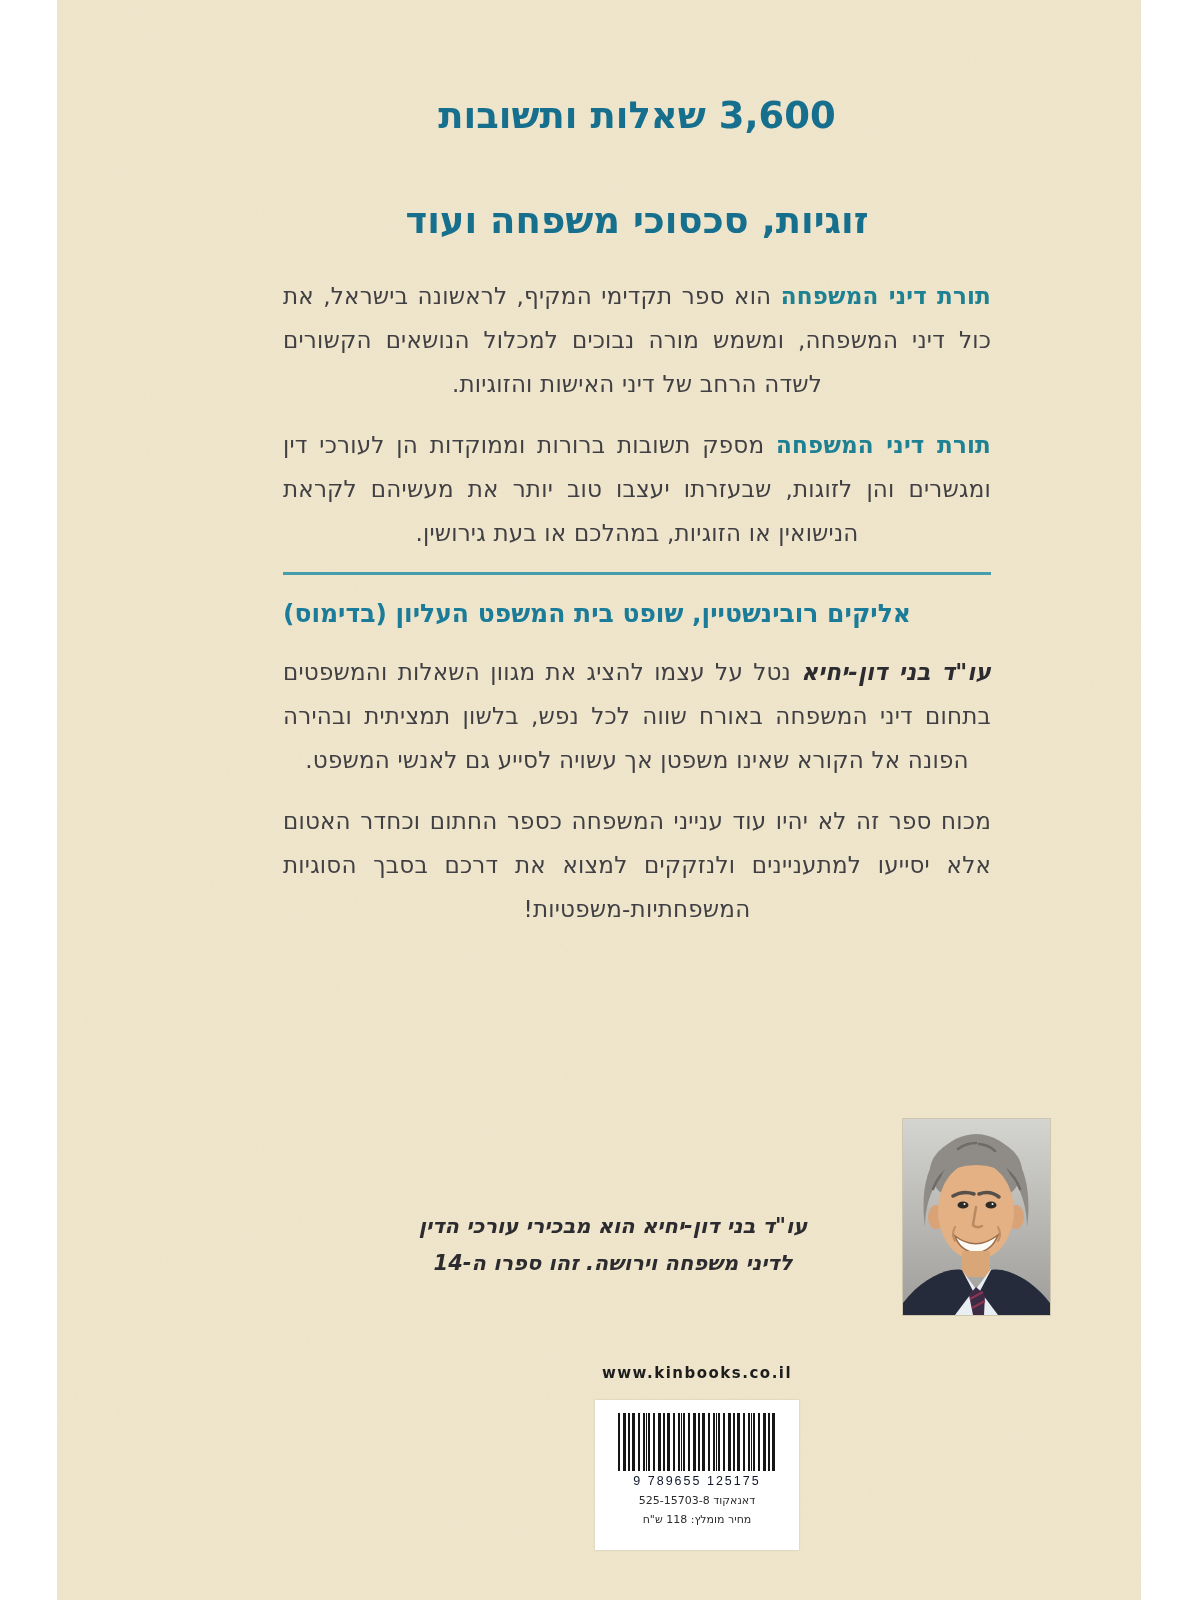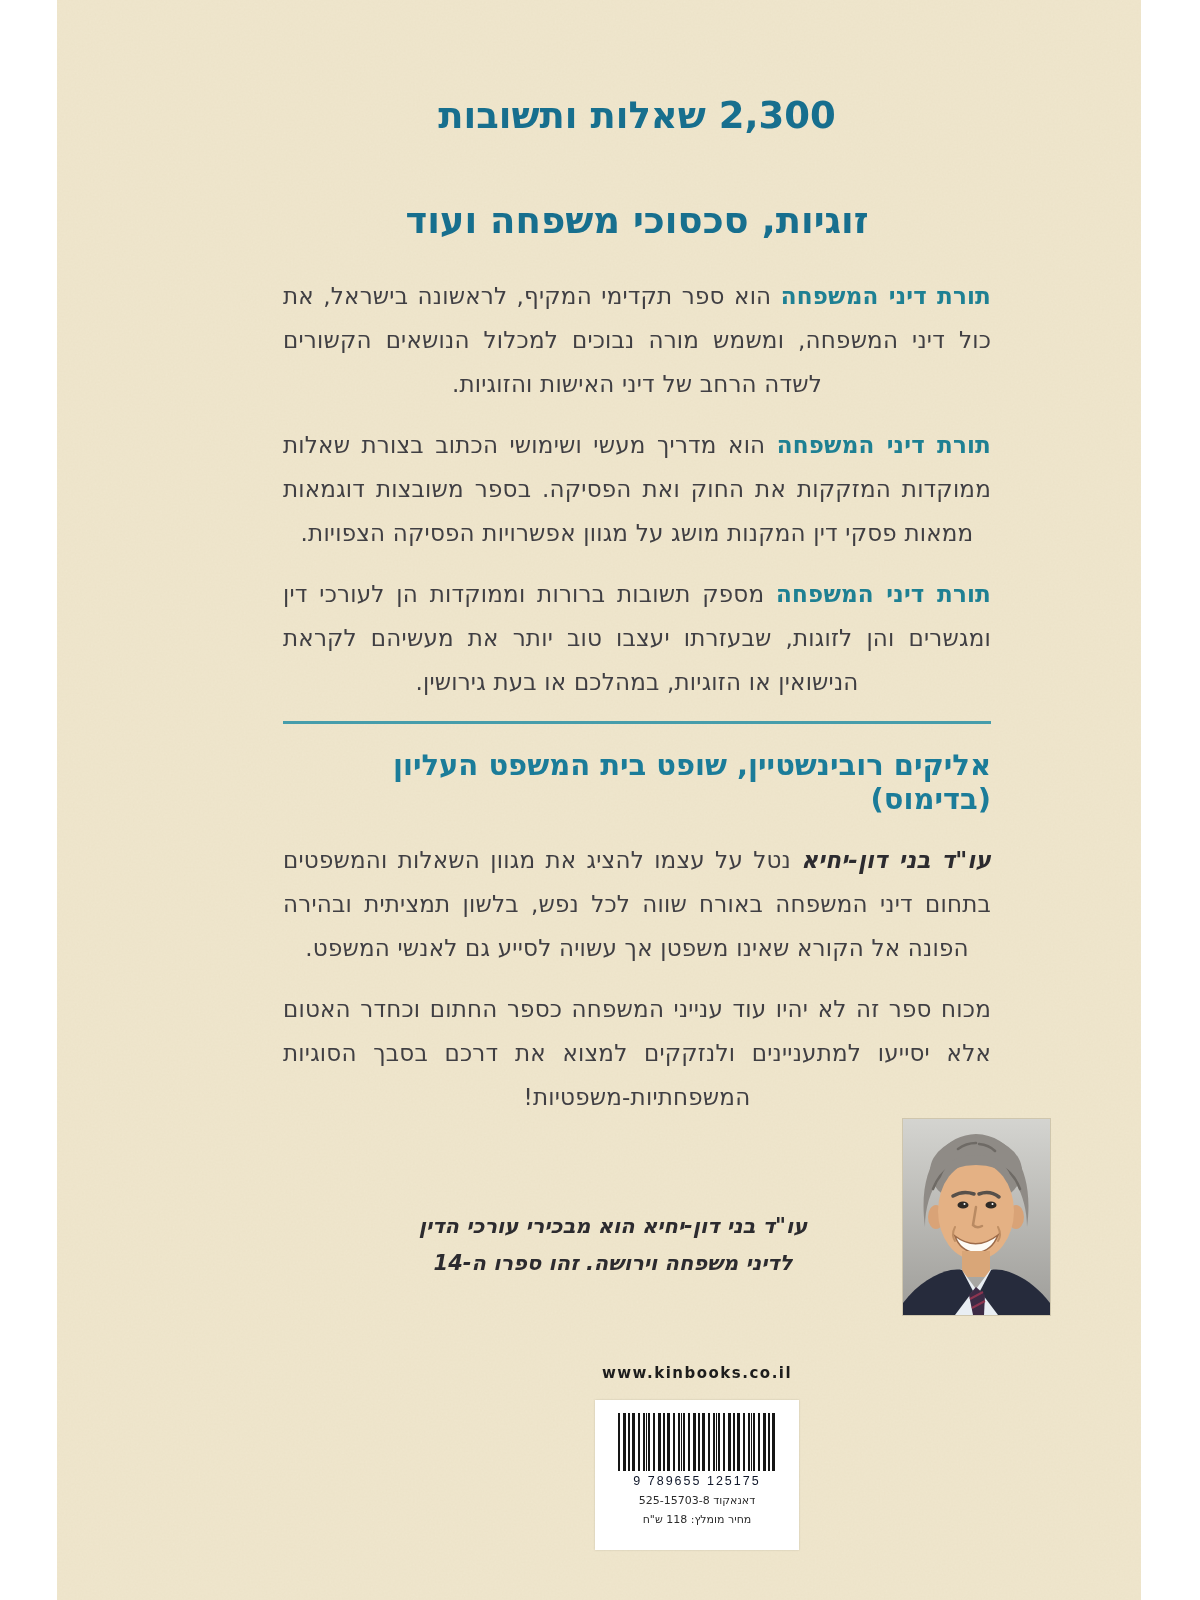--- a/index.html
+++ b/index.html
@@ -6,21 +6,21 @@
   body{background:#ffffff;font-family:"DejaVu Sans",sans-serif;}
   .page{position:relative;width:1200px;height:1600px;background:#ffffff;overflow:hidden;margin:0 auto;}
   .cover{position:absolute;left:57px;top:0;width:1084px;height:1600px;background:#eee5cc;}
   .grain{position:absolute;left:0;top:0;pointer-events:none;}
   .content{position:absolute;top:90px;right:150px;width:708px;direction:rtl;}
   .heading{color:#176f8e;font-weight:bold;font-size:37px;line-height:1.42;text-align:center;margin:0 0 26px 0;}
   .para{font-size:23px;line-height:44px;color:#403f43;text-align:justify;text-align-last:center;margin:0 0 17px 0;letter-spacing:0.2px;}
   .lead{color:#1e8093;font-weight:bold;}
   .lead-author{color:#2c2b2f;font-weight:bold;font-style:italic;}
   .divider{height:3px;background:#469dab;border:none;margin:12px 0 24px 0;}
-  .attribution{color:#1b7c99;font-weight:bold;font-size:29px;text-align:right;margin:0 0 22px 0;}
+  .attribution{color:#1b7c99;font-weight:bold;font-size:25px;text-align:left;margin:0 0 22px 0;}
   .caption{position:absolute;top:1208px;left:282px;width:548px;direction:rtl;text-align:center;
            font-size:21px;line-height:1.75;font-weight:bold;font-style:italic;color:#2c2b2f;}
   .photo-frame{position:absolute;left:845px;top:1118px;width:147px;height:196px;border:1px solid #cfc6ad;
                box-sizing:content-box;overflow:hidden;}
   .website{position:absolute;top:1364px;left:520px;width:240px;text-align:center;
            font-size:15px;font-weight:bold;letter-spacing:1.5px;color:#1d1d1d;}
   .barcode-label{position:absolute;left:538px;top:1400px;width:204px;height:150px;background:#ffffff;
                  box-shadow:0 0 2px rgba(0,0,0,0.15);}
   .bars{height:58px;width:158px;margin:13px auto 3px auto;
         background:
@@ -44,34 +44,30 @@
                   0 0 0 0 0.55
                   0.35 0.35 0.35 0 -0.28"></feColorMatrix>
       </filter>
       <rect width="1084" height="1600" fill="#efe6cd"></rect>
       <rect width="1084" height="1600" filter="url(#paperGrain)"></rect>
     </svg>
 
     <div class="content">
 
       <h1 class="heading">
-        <span>2,300 שאלות ותשובות</span><br>
+        <span>3,600 שאלות ותשובות</span><br>
         <br>
         <span>זוגיות, סכסוכי משפחה ועוד</span>
       </h1>
 
       <p class="para">
         <span class="lead">תורת דיני המשפחה</span>
         <span>הוא ספר תקדימי המקיף, לראשונה בישראל, את כול דיני המשפחה, ומשמש מורה נבוכים למכלול הנושאים הקשורים לשדה הרחב של דיני האישות והזוגיות.</span>
       </p>
 
-      <p class="para">
-        <span class="lead">תורת דיני המשפחה</span>
-        <span>הוא מדריך מעשי ושימושי הכתוב בצורת שאלות ממוקדות המזקקות את החוק ואת הפסיקה. בספר משובצות דוגמאות ממאות פסקי דין המקנות מושג על מגוון אפשרויות הפסיקה הצפויות.</span>
-      </p>
 
       <p class="para">
         <span class="lead">תורת דיני המשפחה</span>
         <span>מספק תשובות ברורות וממוקדות הן לעורכי דין ומגשרים והן לזוגות, שבעזרתו יעצבו טוב יותר את מעשיהם לקראת הנישואין או הזוגיות, במהלכם או בעת גירושין.</span>
       </p>
 
       <hr class="divider">
 
       <p class="attribution">אליקים רובינשטיין, שופט בית המשפט העליון (בדימוס)</p>
 

